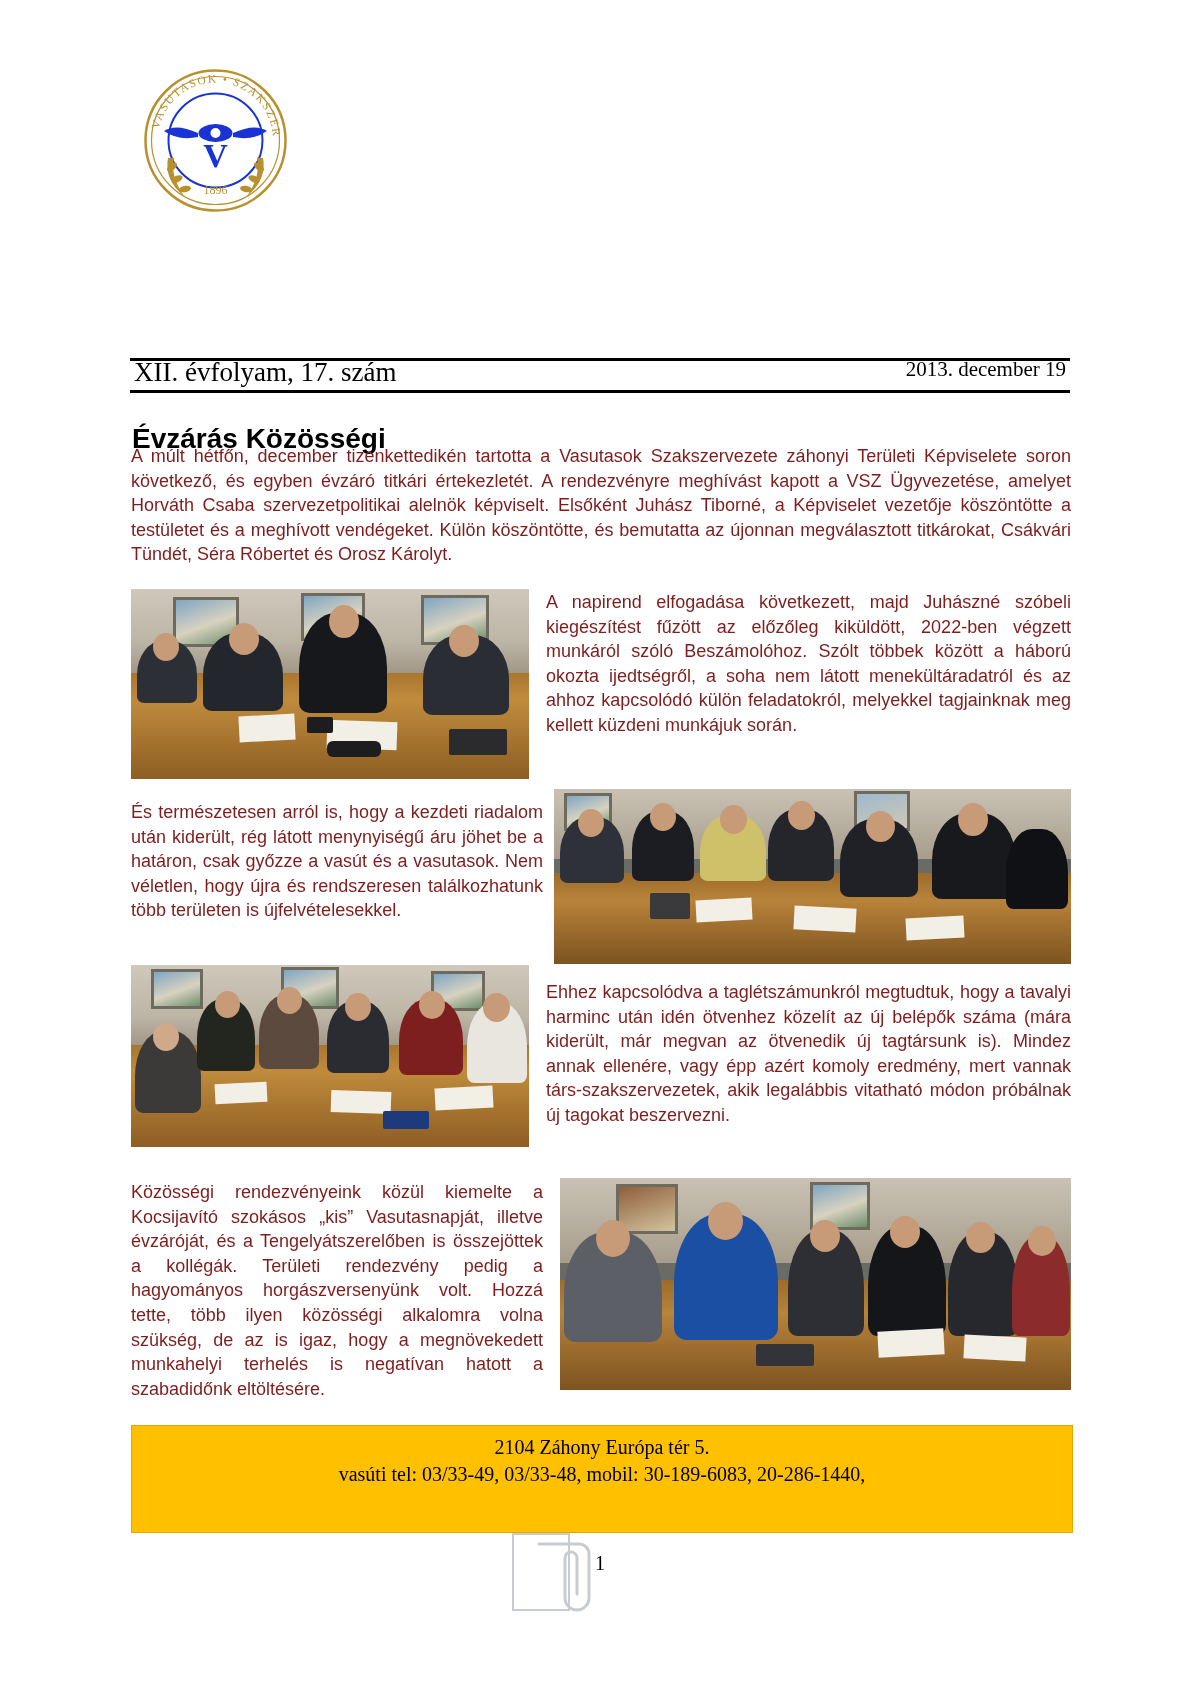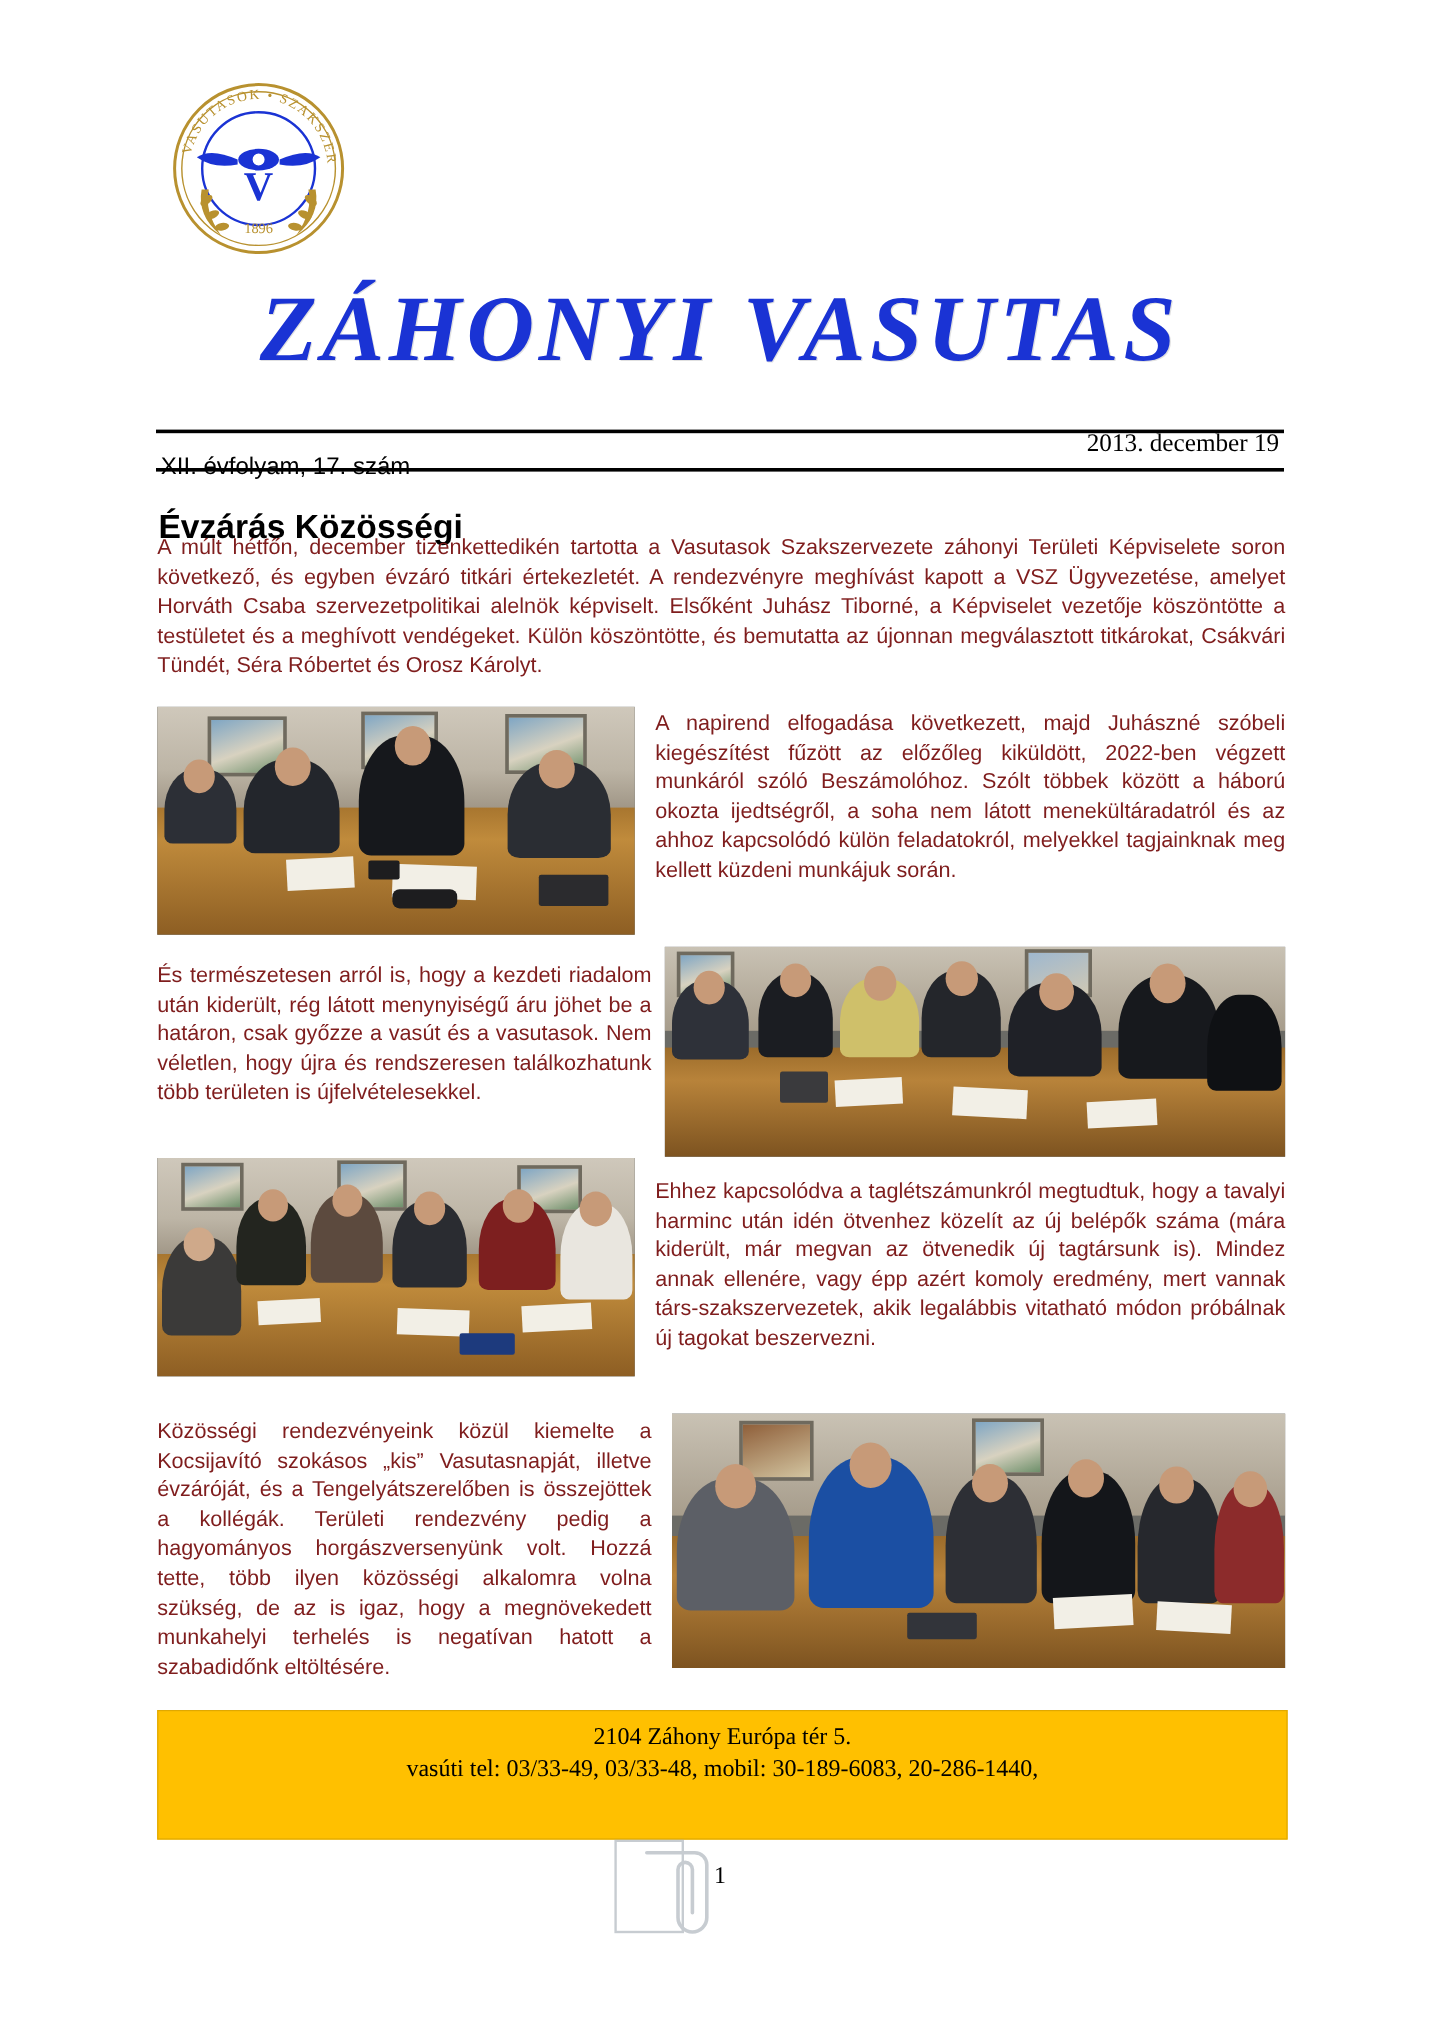--- a/index.html
+++ b/index.html
@@ -80,23 +80,22 @@
     left: 130px;
     top: 390px;
     width: 940px;
     height: 3px;
     background: #000;
   }
   .issue-left {
     position: absolute;
     left: 134px;
     top: 357px;
-    font-size: 20px;
-    font-family: Liberation Sans, sans-serif;
-    margin-top: 21px;
+    font-size: 27px;
+    font-family: Liberation Serif, serif;
   }
   .issue-right {
     position: absolute;
     right: 134px;
     top: 357px;
     font-size: 21px;
     font-family: "Liberation Serif", serif;
   }
 
   
@@ -285,21 +284,20 @@
         <circle cx="77.5" cy="70" r="6" fill="#ffffff" stroke="#1a33d4" stroke-width="2"></circle>
         <text x="77.5" y="104" font-family="Liberation Serif, serif" font-size="34" font-weight="bold" fill="#1a33d4" text-anchor="middle">V</text>
         <text x="77.5" y="131" font-family="Liberation Serif, serif" font-size="12" fill="#b8912f" text-anchor="middle">1896</text>
         <path id="arcTop" d="M 20 77 A 57.5 57.5 0 0 1 135 77" fill="none"></path>
         <text font-family="Liberation Serif, serif" font-size="11.5" fill="#b8912f" letter-spacing="1.6">
           <textPath href="#arcTop" startOffset="6%">VASUTASOK  •  SZAKSZERVEZETE</textPath>
         </text>
       </svg>
     </div>
 
-    <div class="journal-title">ZÁHONYI VASUTAS</div>
   </div>
 
   <div class="rule-top"></div>
   <div class="issue-left">XII. évfolyam, 17. szám</div>
   <div class="issue-right">2013. december 19</div>
   <div class="rule-bottom"></div>
 
   <h1 class="article-title">Évzárás Közösségi</h1>
   <div class="lead col-text">A múlt hétfőn, december tizenkettedikén tartotta a Vasutasok Szakszervezete záhonyi Területi Képviselete soron következő, és egyben évzáró titkári értekezletét. A rendezvényre meghívást kapott a VSZ Ügyvezetése, amelyet Horváth Csaba szervezetpolitikai alelnök képviselt. Elsőként Juhász Tiborné, a Képviselet vezetője köszöntötte a testületet és a meghívott vendégeket. Külön köszöntötte, és bemutatta az újonnan megválasztott titkárokat, Csákvári Tündét, Séra Róbertet és Orosz Károlyt.</div>
 

